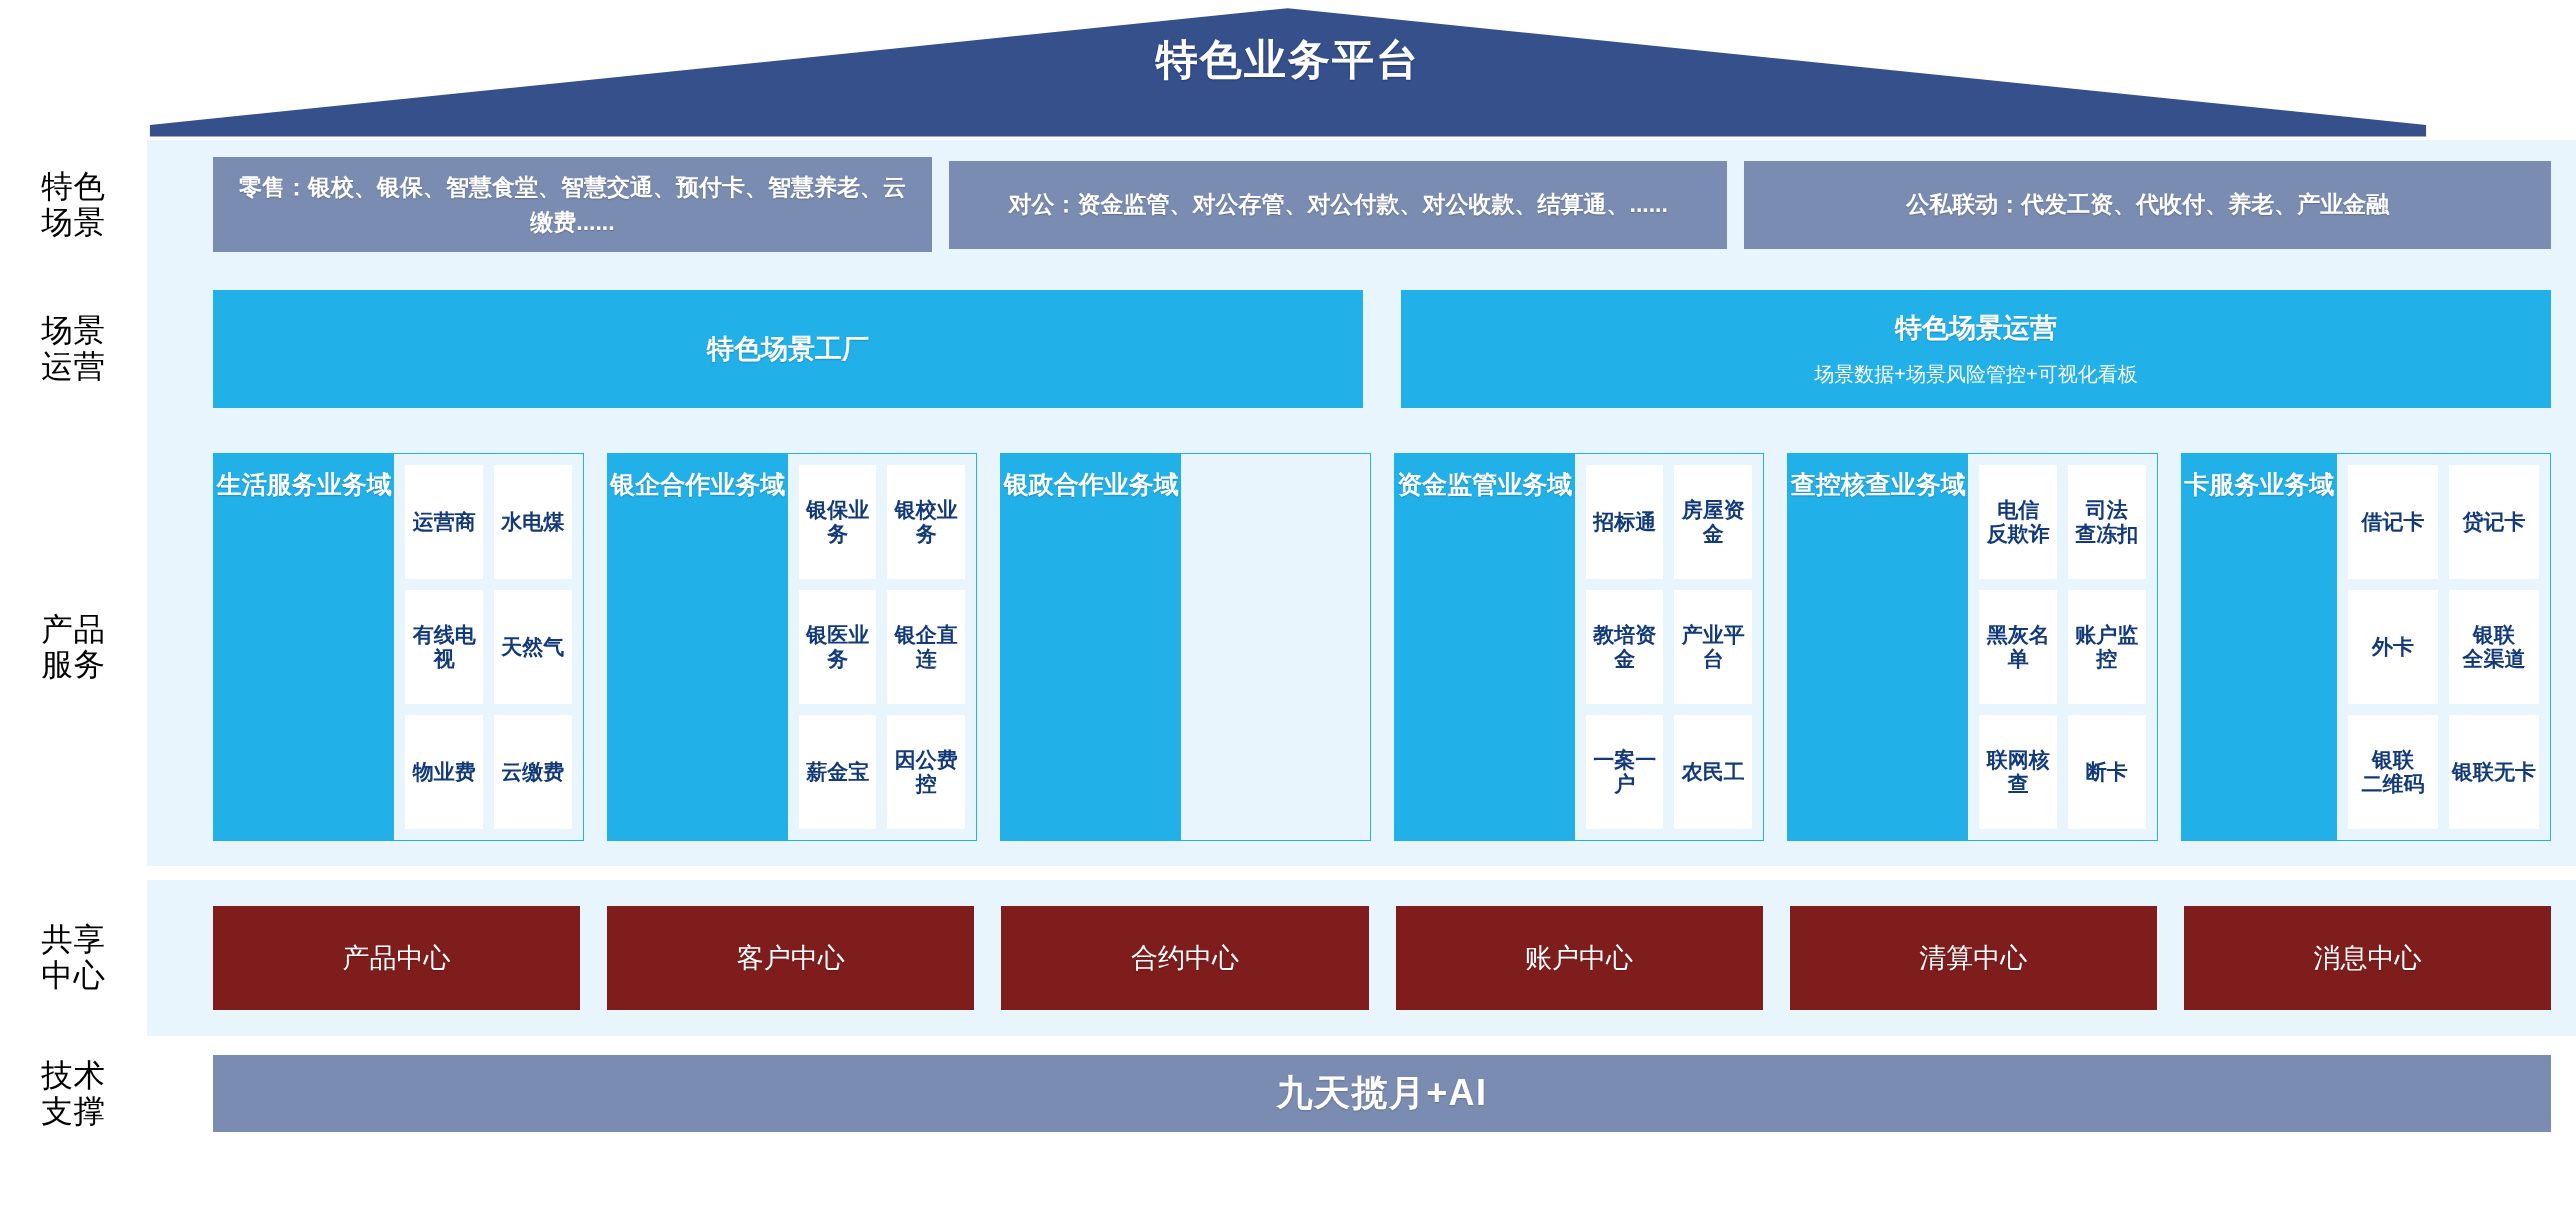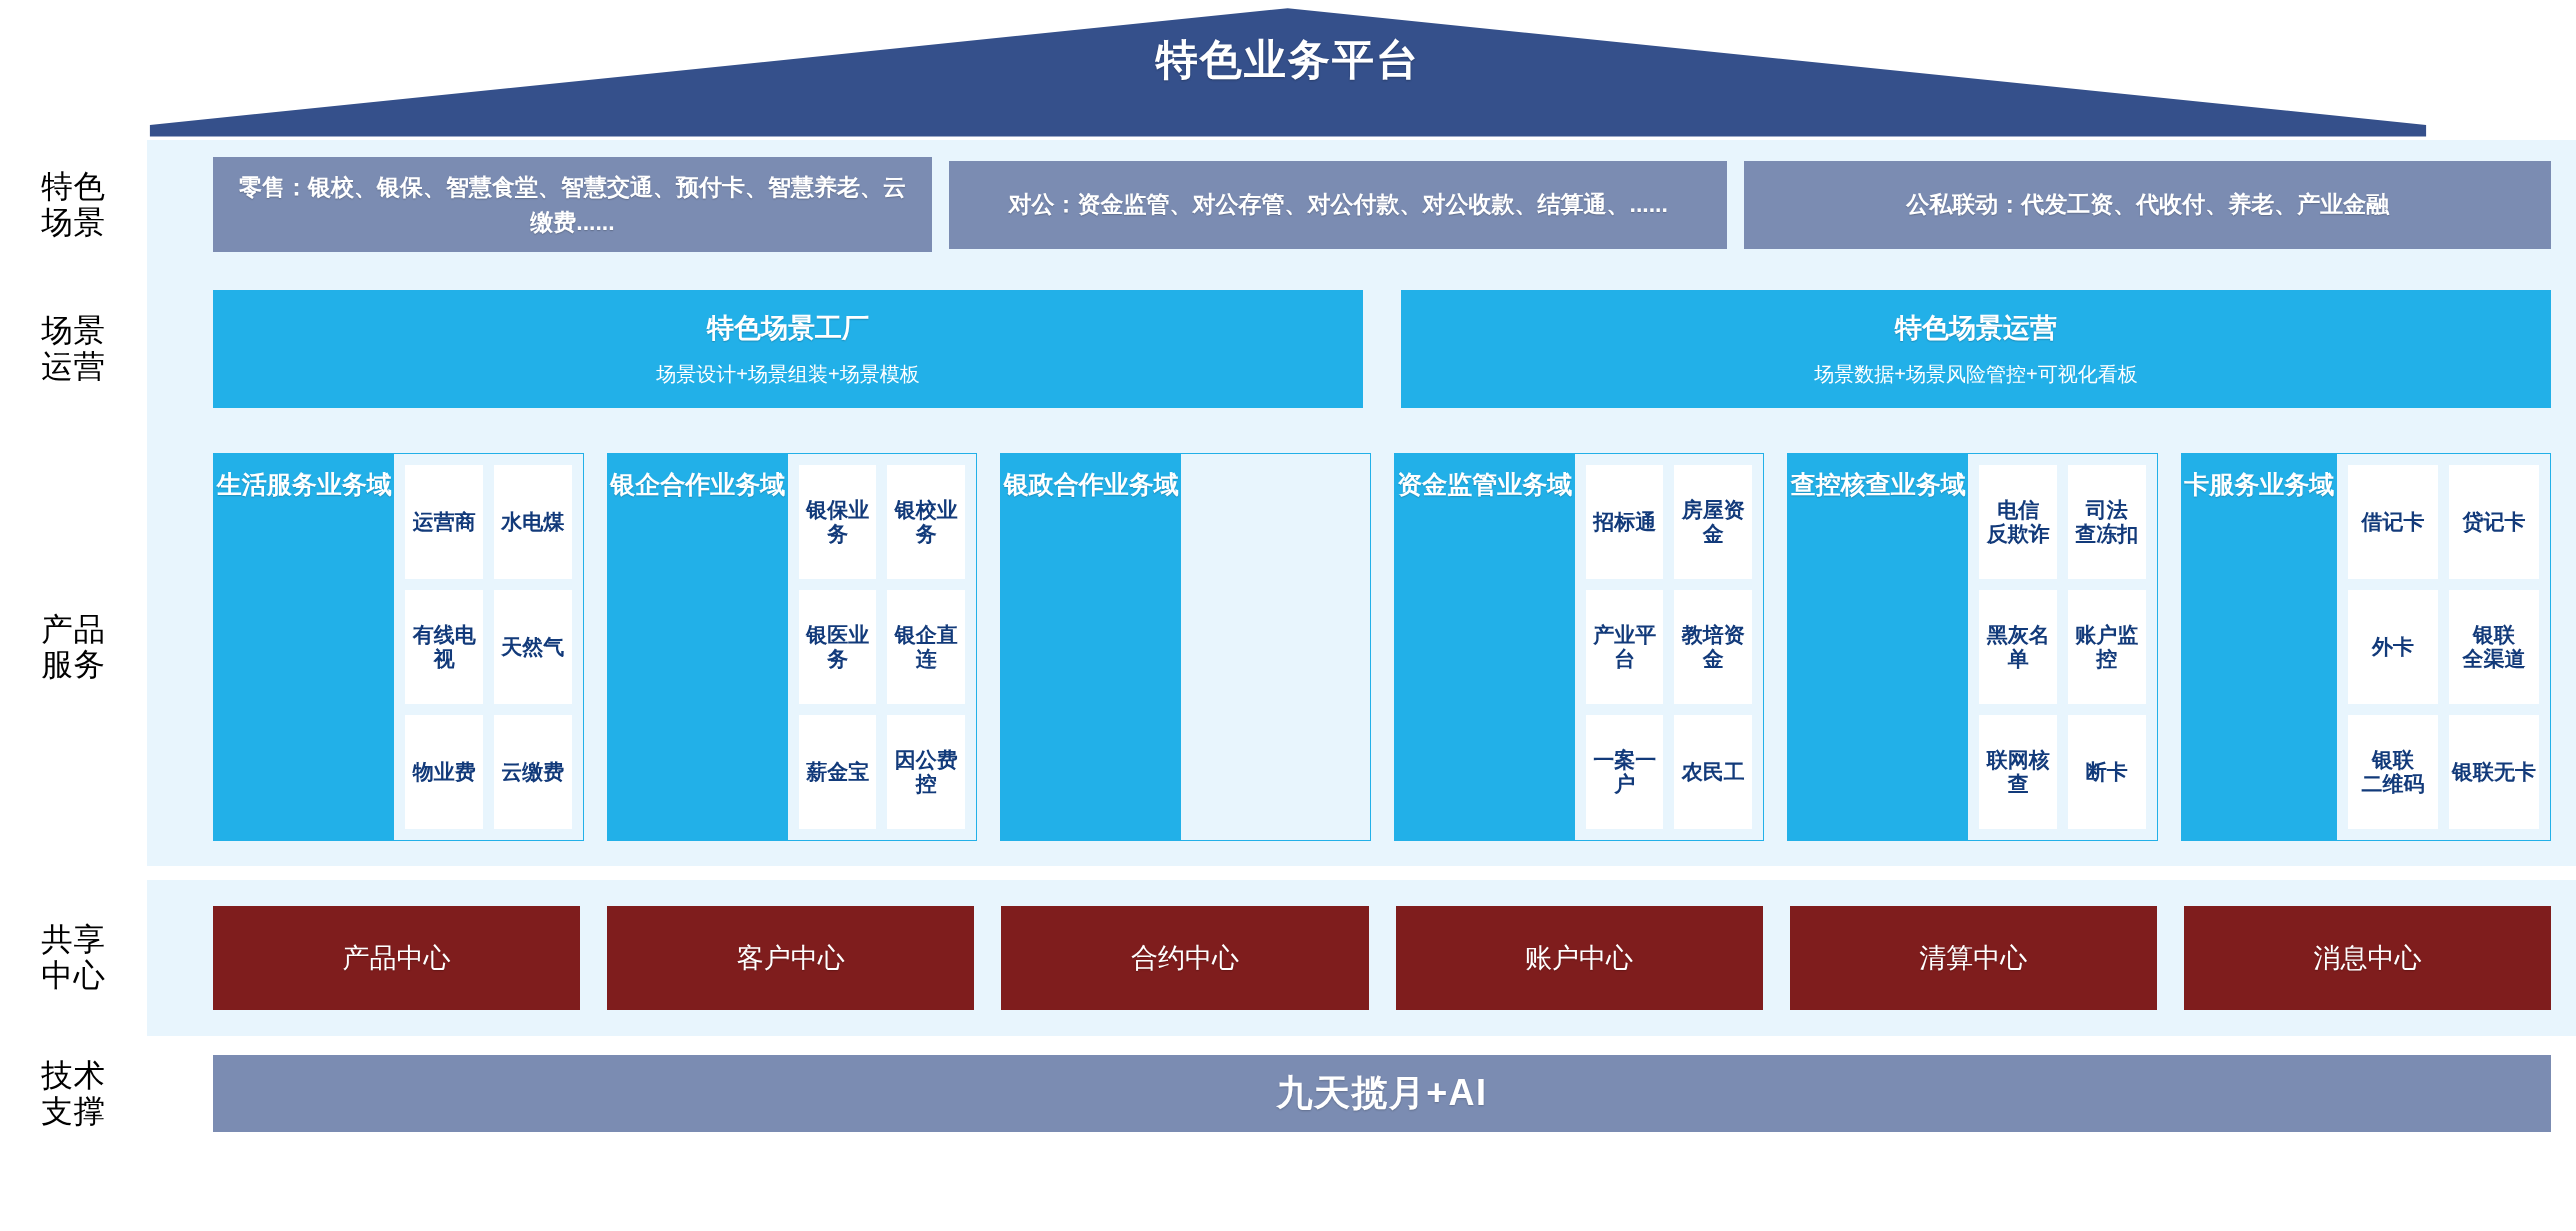--- a/index.html
+++ b/index.html
@@ -251,21 +251,20 @@
   </div>
 </div>
 
 <div class="row">
   <div class="rowlabel" style="white-space:pre-line">场景
 运营</div>
   <div class="rowbody" id="ops-body">
     <div id="ops-inner">
       <div class="ops-box">
         <div class="ops-title">特色场景工厂</div>
-        <div class="ops-sub">场景设计+场景组装+场景模板</div>
       </div>
       <div class="ops-box">
         <div class="ops-title">特色场景运营</div>
         <div class="ops-sub">场景数据+场景风险管控+可视化看板</div>
       </div>
     </div>
   </div>
 </div>
 
 <div class="row">
@@ -300,22 +299,22 @@
 
       <div class="domain-col">
         <div class="domain-head">银政合作业务域</div>
       </div>
 
       <div class="domain-col">
         <div class="domain-head">资金监管业务域</div>
         <div class="domain-grid">
           <div class="prod-cell">招标通</div>
           <div class="prod-cell">房屋资金</div>
+          <div class="prod-cell">教培资金</div>
           <div class="prod-cell">产业平台</div>
-          <div class="prod-cell">教培资金</div>
           <div class="prod-cell">一案一户</div>
           <div class="prod-cell">农民工</div>
         </div>
       </div>
 
       <div class="domain-col">
         <div class="domain-head">查控核查业务域</div>
         <div class="domain-grid">
           <div class="prod-cell">电信
 反欺诈</div>

